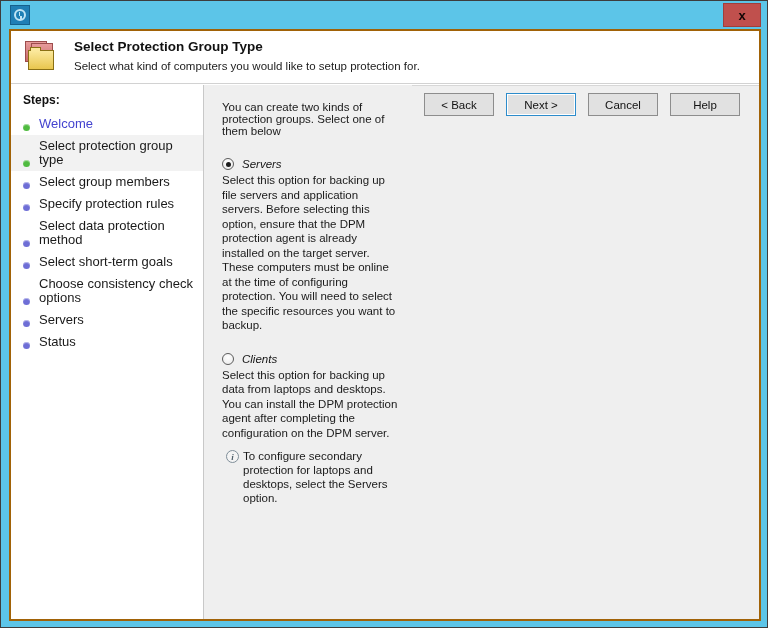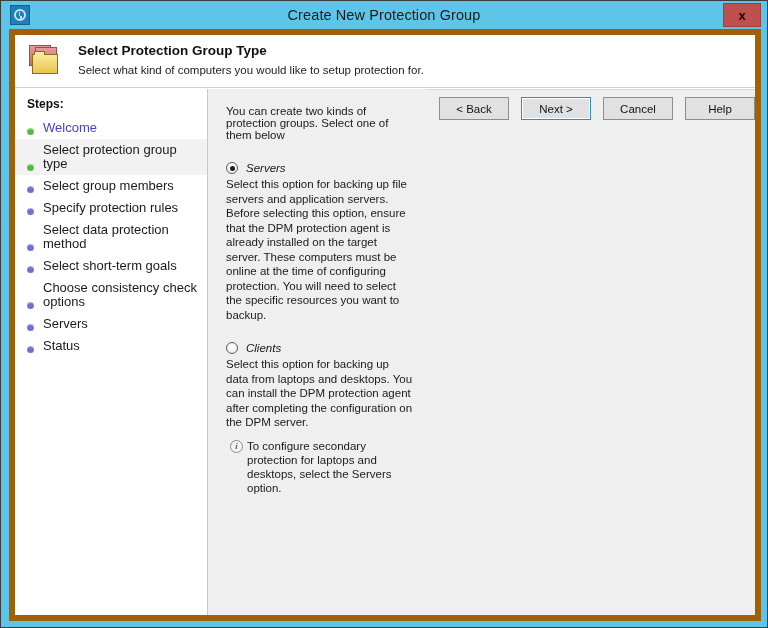--- a/index.html
+++ b/index.html
@@ -85,21 +85,21 @@
   }
 
   
   .inner {
     position: absolute;
     left: 8px;
     top: 28px;
     width: 752px;
     height: 592px;
     background: #ffffff;
-    border: 6px solid #a16207;
+    border: 2px solid #a16207;
     box-sizing: border-box;
     overflow: hidden;
   }
 
   
   .header {
     height: 53px;
     background: #ffffff;
     border-bottom: 1px solid #d2d2d2;
     display: flex;
@@ -290,20 +290,21 @@
 
   
   .buttonbar {
     height: 38px;
     flex: 0 0 auto;
     border-top: 1px solid #d7d7d7;
     background: #efefef;
     display: flex;
     align-items: center;
     justify-content: flex-end;
+    padding-right: 19px;
     box-sizing: border-box;
   }
   .btn {
     width: 70px;
     height: 23px;
     margin-left: 12px;
     background: #e1e1e1;
     border: 1px solid #8d8d8d;
     box-sizing: border-box;
     font-family: "Liberation Sans", sans-serif;
@@ -319,21 +320,20 @@
     box-shadow: inset 0 0 0 1px #ffffff;
   }
 </style>
 </head>
 <body>
 
 <div class="window">
 
   <div class="titlebar">
     <div class="title-icon"></div>
-    <div class="title-text">Create New Protection Group</div>
     <div class="close-btn">x</div>
   </div>
 
   <div class="inner">
 
     <div class="header">
       <div class="header-icon">
         <div class="folder-back b1"></div>
         <div class="folder-back b2"></div>
         <div class="folder-front"></div>

